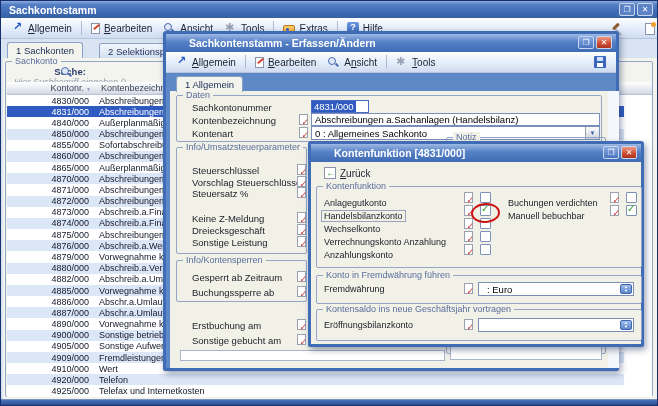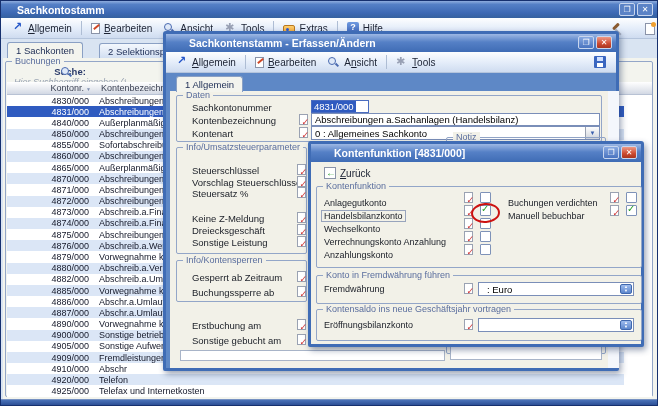--- a/index.html
+++ b/index.html
@@ -6,21 +6,21 @@
   html,body { width:658px; height:406px; overflow:hidden;
     font-family:"Liberation Sans","DejaVu Sans",sans-serif; background:#fff; }
   .abs { position:absolute; }
 
   
   #main-window { position:absolute; left:0; top:0; width:658px; height:406px;
     border:1px solid #16306e; background:#d9e4f2; z-index:1; }
   .main-titlebar { position:absolute; left:0; top:0; width:100%; height:17px;
     background:linear-gradient(180deg,#8fadde 0%,#5580c6 20%,#3d69b4 70%,#35619f 100%);
     color:#fff; font-size:10.5px; font-weight:bold; display:flex; align-items:center;
-    padding-left:16px; }
+    padding-left:8px; }
   .tb-buttons { position:absolute; right:4px; top:2px; display:flex; gap:2px; }
   .wbtn { width:16px; height:13px; border:1px solid #c8d6ee; border-radius:2px;
     display:flex; align-items:center; justify-content:center; font-size:8px; color:#fff; }
   .wbtn.flat { background:#5b83c6; }
   .wbtn.max { background:linear-gradient(#88a9e0,#4a74c0); }
   .wbtn.close { background:linear-gradient(#ee9a86,#cc4a30 60%,#a8351f); }
 
   .menubar { display:flex; align-items:center; font-size:10px; color:#1b2233;
     background:linear-gradient(#fdfeff,#e3ecf9 55%,#cfdcf0);
     border-bottom:1px solid #b4c4dc; }
@@ -194,21 +194,21 @@
   <span class="ic ic-newpage abs" style="left:628px;top:20px"></span>
 
   <div id="main-tabs" class="tabs">
       <div class="tab active">1 Sachkonten</div>
       <div class="tab">2 Selektionspool</div>
       <div class="tab">3 Referenzkonten</div>
     </div>
 
   <div id="main-panel">
     <div id="main-group">
-      <span class="gtitle">Buchungen</span>
+      <span class="gtitle">Sachkonto</span>
 
       <div id="search-row">
         <span class="ic ic-magnifier"></span>
         <span id="search-label">Suche:</span>
         <input id="search-input" placeholder="Hier Suchbegriff eingeben (STRG+S" style="">
       </div>
 
       <div id="list-header">
         <span id="col-kontonr"><span>Kontonr.</span><span class="sort-arrow">▼</span></span>
         <span id="col-bez">Kontenbezeichnung</span>
@@ -306,21 +306,21 @@
           <div class="trow">
             <span class="tnum">4905/000</span>
             <span class="tname">Sonstige Aufwendungen betrieblic</span>
           </div>
           <div class="trow odd">
             <span class="tnum">4909/000</span>
             <span class="tname">Fremdleistungen/Fremdarbeiten</span>
           </div>
           <div class="trow">
             <span class="tnum">4910/000</span>
-            <span class="tname">Abschr</span>
+            <span class="tname">Wert</span>
           </div>
           <div class="trow odd">
             <span class="tnum">4920/000</span>
             <span class="tname">Telefon</span>
           </div>
           <div class="trow">
             <span class="tnum">4925/000</span>
             <span class="tname">Telefax und Internetkosten</span>
           </div>
         </div>

